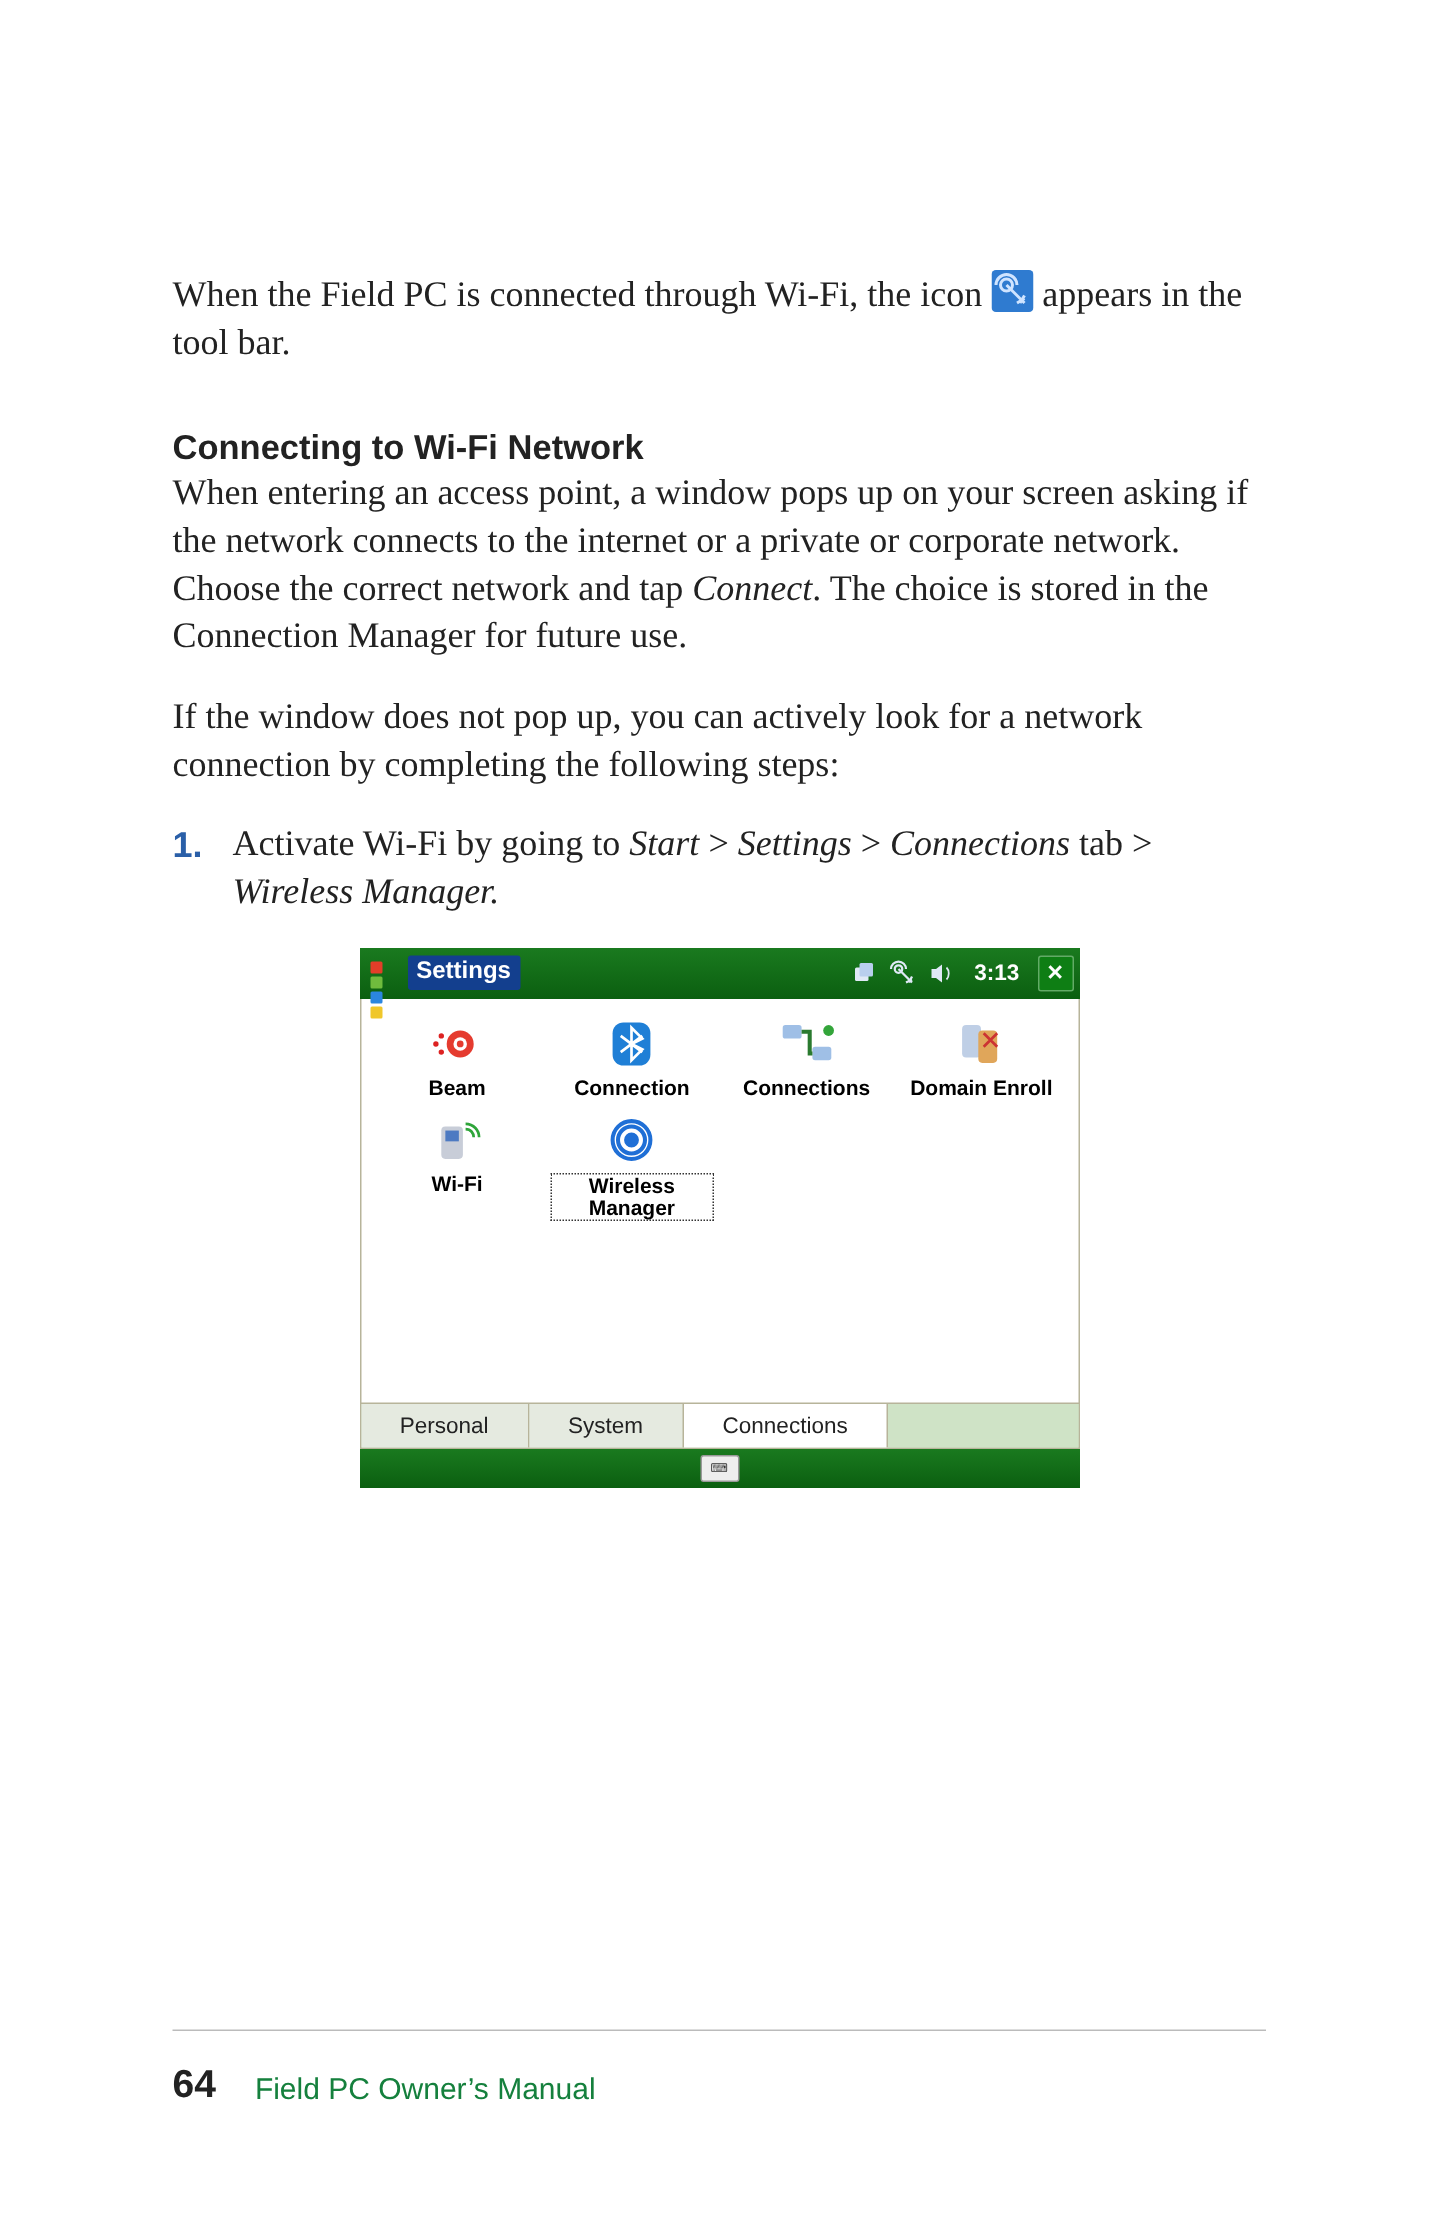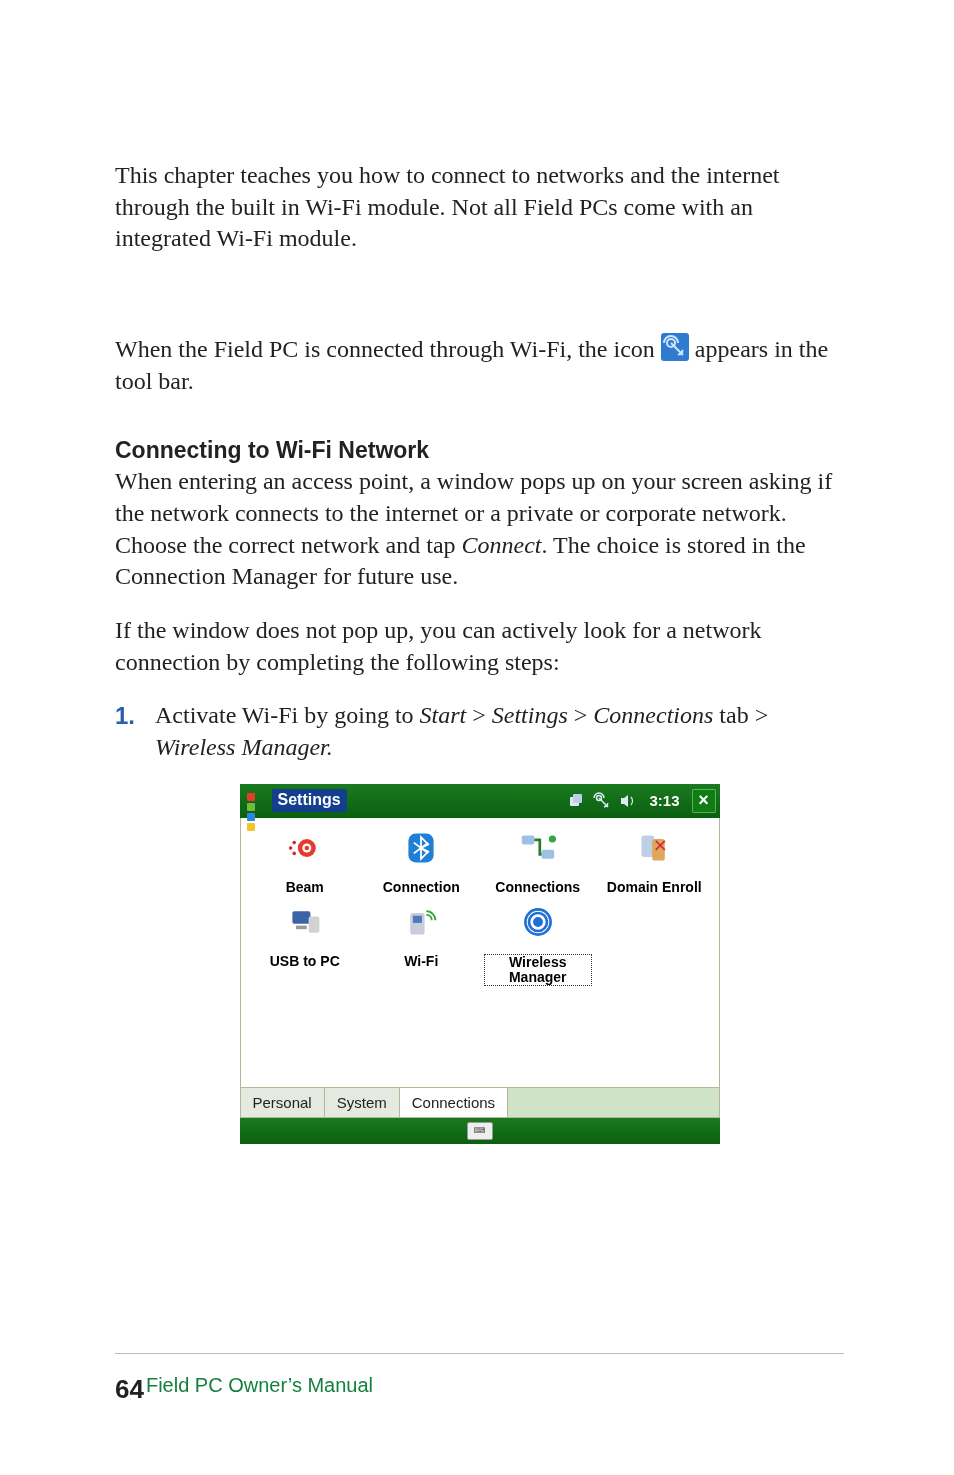--- a/index.html
+++ b/index.html
@@ -121,74 +121,73 @@
     height: 270px;
     box-sizing: border-box;
   }
   .grid {
     display:grid;
     grid-template-columns: repeat(4, 1fr);
     gap: 8px 8px;
     align-items:start;
   }
   .cell { text-align:center; font-family:Tahoma,Arial,sans-serif; font-size:14px; font-weight:700; color:#000;}
-  .cell .lbl { margin-top:12px; line-height:1.05;}
+  .cell .lbl { margin-top:2px; line-height:1.05;}
   .cell .ico { width:40px;height:40px; margin:0 auto; display:flex;align-items:center;justify-content:center; }
   .sel .lbl { border:1px dotted #333; padding:0 2px; display:inline-block; }
 
   .tabs {
     display:flex;
     background:#cfe3c6;
     border:1px solid #b7b49a;
     border-top:none;
     font-family:Tahoma,Arial,sans-serif;
     font-size:15px;
   }
   .tab {
-    padding:6px 12px;
+    padding:6px 26px;
     border-right:1px solid #b7b49a;
     background:#e5eae0;
     color:#222;
   }
   .tab.active { background:#fff; }
   .tabs-fill{flex:1;background:#cfe3c6;}
   .bottombar{
     background: linear-gradient(#1a7a1f,#0b5f10);
     height:26px;
     display:flex; align-items:center; justify-content:center;
   }
   .kbd { width:24px;height:16px;background:#eee;border:1px solid #999;border-radius:2px; display:flex;align-items:center;justify-content:center; font-size:8px;color:#333;}
 
   .spacer-grow{flex:1;}
   .footer{
     border-top:1px solid #bbb;
     padding-top:20px;
     font-size:20px;
     display:flex;
-    align-items:flex-start;
-    gap:2px;
+    align-items:flex-end;
+    gap:26px;
     font-family: Georgia, serif;
   }
   .footer .pn{
     font-family:"Segoe UI",Arial,sans-serif;
     font-weight:700;
     font-size:26px;
   }
   .footer .ft{
     font-family:"Segoe UI",Arial,sans-serif;
     font-size:20px;
     color:#15803d;
   }
 </style>
 </head>
 <body>
 
 <div class="page">
 
-  <div class="intro">This chapter teaches you how to connect to networks and the internet through the built in Wi-Fi module. Not all Field PCs come with an integrated Wi-Fi module.</div>
 
   <div class="para">
     <span class="wifi-line">When the Field PC is connected through Wi-Fi, the icon </span><span class="wifi-icon">
       <svg viewBox="0 0 28 28" width="28" height="28">
         <rect x="0" y="0" width="28" height="28" rx="3" fill="#2f7bd0"></rect>
         <g stroke="#cfe4ff" stroke-width="2" fill="none">
           <circle cx="10" cy="10" r="4"></circle>
           <path d="M3 10a7 7 0 0 1 14 0"></path>
           <path d="M10 10l12 12"></path>
           <path d="M17 22l5-3M22 17l-3 5"></path>
@@ -295,30 +294,20 @@
                   <rect x="18" y="10" width="14" height="24" rx="3" fill="#e0a65a"></rect>
                   <path d="M22 12l10 10M32 12l-10 10" stroke="#c33" stroke-width="2"></path>
                 </svg>
             </div>
             <div class="lbl">Domain Enroll</div>
           </div>
 
           <div class="cell">
             <div class="ico">
               <svg viewBox="0 0 40 40" width="36" height="36">
-                  <rect x="6" y="8" width="20" height="14" rx="2" fill="#3a63a8"></rect>
-                  <rect x="10" y="24" width="12" height="4" fill="#999"></rect>
-                  <rect x="24" y="14" width="12" height="18" rx="2" fill="#d2d2d2"></rect>
-                </svg>
-            </div>
-            <div class="lbl">USB to PC</div>
-          </div>
-          <div class="cell">
-            <div class="ico">
-              <svg viewBox="0 0 40 40" width="36" height="36">
                   <rect x="8" y="10" width="16" height="24" rx="3" fill="#c8cdd8"></rect>
                   <rect x="11" y="13" width="10" height="8" fill="#4d7ac2"></rect>
                   <g stroke="#2fa53a" stroke-width="2" fill="none">
                     <path d="M26 12c4 0 6 3 6 6"></path>
                     <path d="M26 8c6 0 10 5 10 10"></path>
                   </g>
                 </svg>
             </div>
             <div class="lbl">Wi-Fi</div>
           </div>

